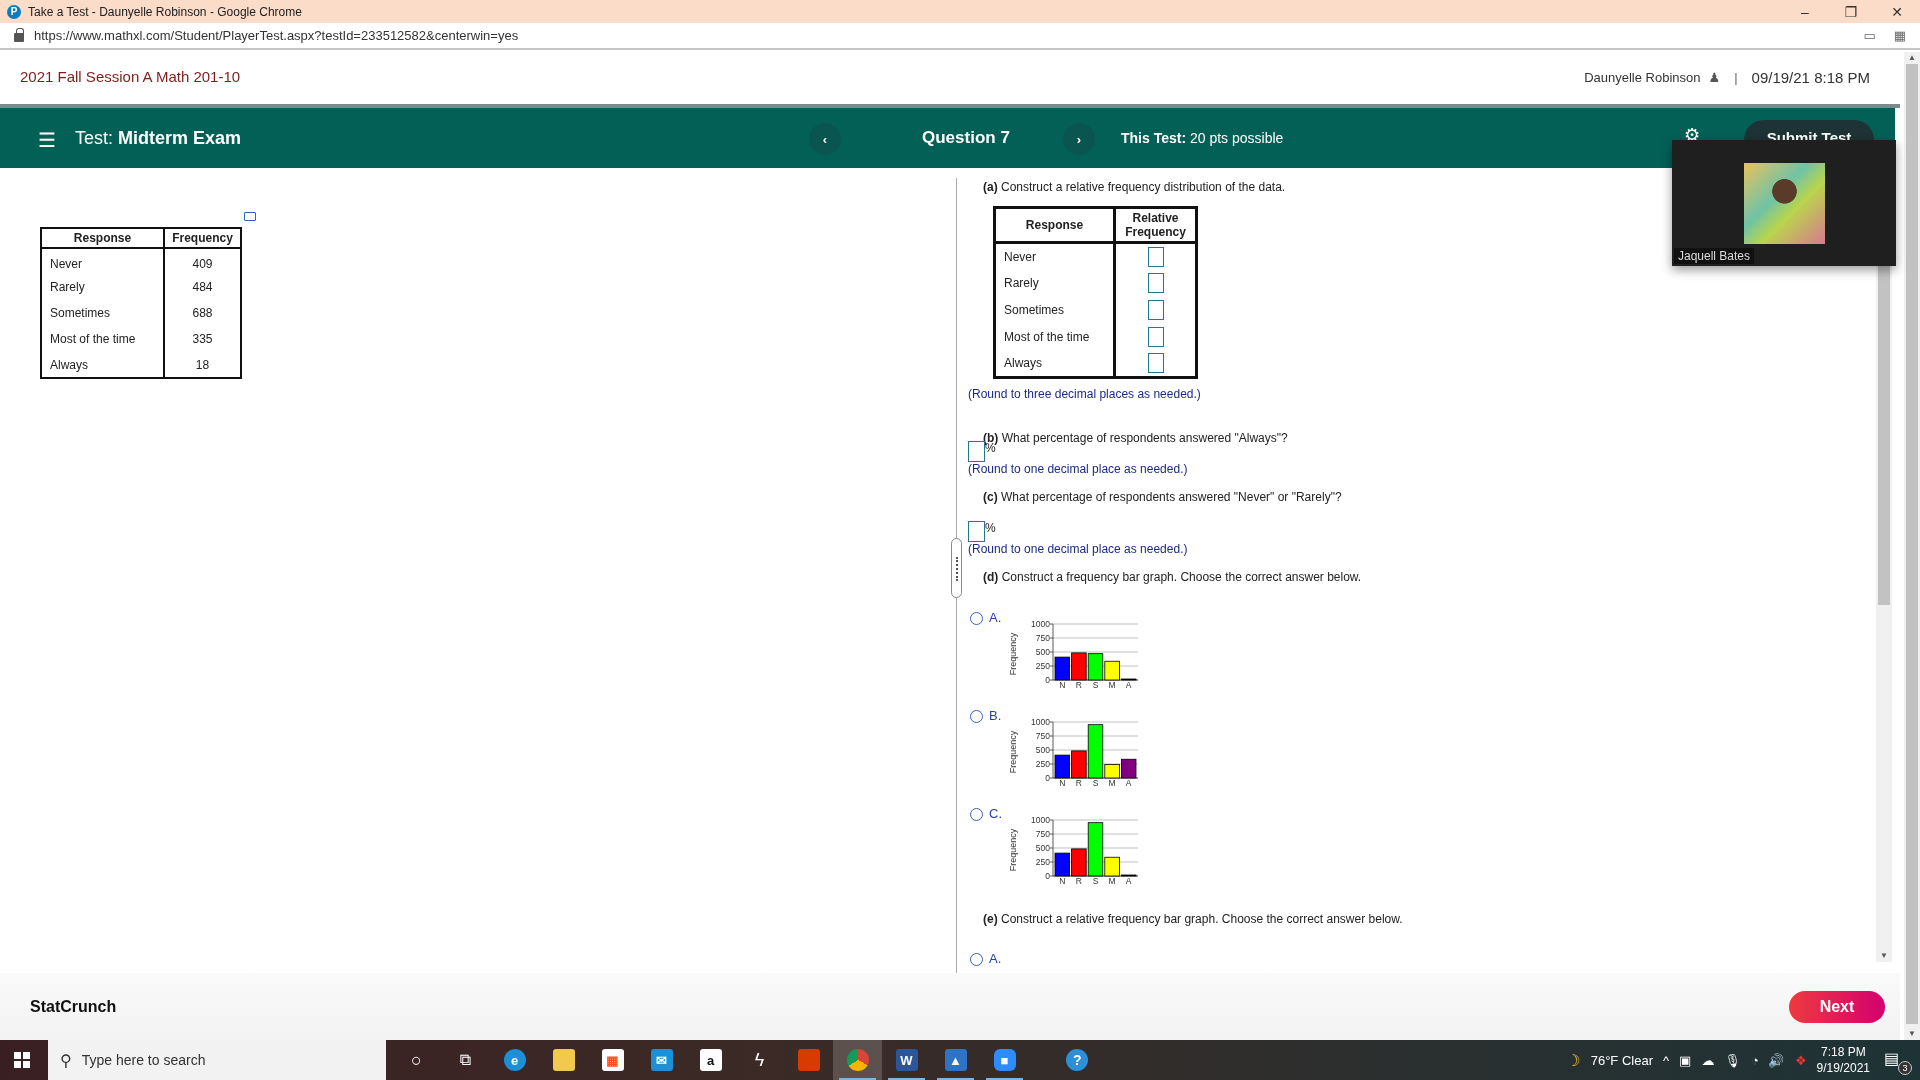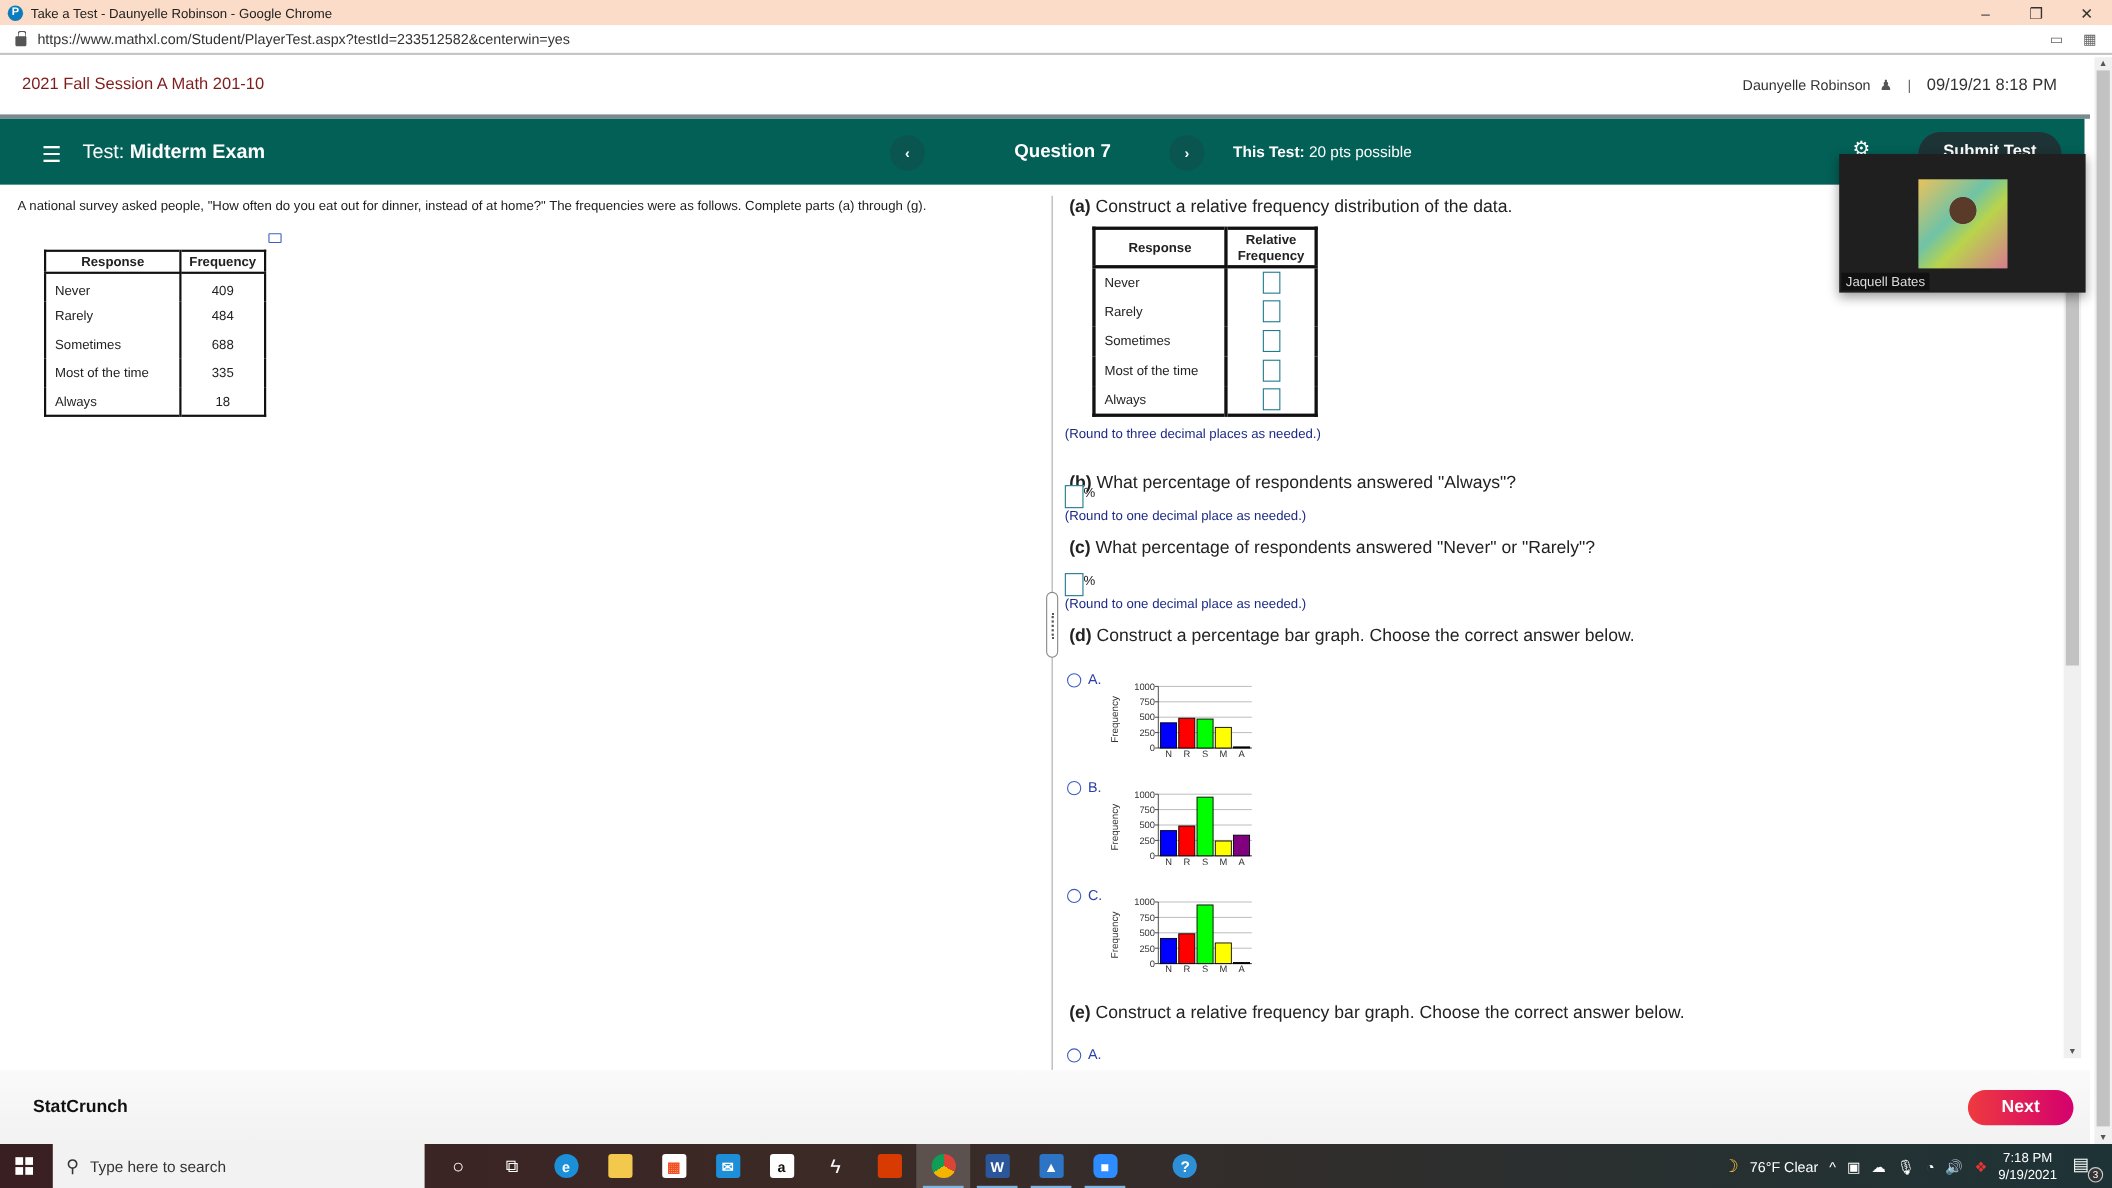--- a/index.html
+++ b/index.html
@@ -35,21 +35,21 @@
 .datatable th { font-weight: bold; border-bottom: 2px solid #111; padding: 2px 6px; height: 20px; }
 .datatable th.c1, .datatable td.c1 { width: 123px; border-right: 2px solid #111; text-align: left; }
 .datatable th.c1 { text-align: center; }
 .datatable th.c2, .datatable td.c2 { width: 77px; text-align: center; }
 .datatable td { padding: 0 8px; height: 26px; }
 .datatable tr.first td { padding-top: 4px; }
 .divider { position: absolute; left: 956px; top: 10px; width: 1px; height: 795px; background: #aaa; }
 .divhandle { position: absolute; left: 951px; top: 370px; width: 11px; height: 60px; border: 1px solid #888; border-radius: 6px; background: #fff; }
 .divhandle span { position: absolute; left: 4px; top: 18px; width: 2px; height: 24px; border-left: 2px dotted #555; }
 .rightpane { position: absolute; left: 968px; top: 0; width: 900px; height: 100%; }
-.q { position: absolute; left: 4px; font-size: 16px; }
+.q { position: absolute; left: 15px; font-size: 12px; }
 .q b { font-weight: bold; }
 .hint { position: absolute; left: 0; font-size: 12px; color: #1d2a85; }
 .reltable { position: absolute; left: 25px; top: 38px; border-collapse: collapse; border: 3px solid #111; font-size: 12px; }
 .reltable th { border-bottom: 3px solid #111; font-weight: bold; padding: 2px 6px; height: 34px; }
 .reltable th.c1, .reltable td.c1 { width: 120px; border-right: 3px solid #111; }
 .reltable th.c2, .reltable td.c2 { width: 82px; text-align: center; }
 .reltable td.c1 { padding: 0 8px; height: 27px; }
 .ansbox { display: inline-block; width: 16px; height: 20px; border: 1.5px solid #1f7a8c; background: #fff; vertical-align: middle; }
 .pctrow { position: absolute; left: 0; font-size: 12px; display: flex; align-items: flex-start; }
 .pctrow .ansbox { width: 17px; height: 21px; }
@@ -134,21 +134,20 @@
   <div class="pts">
     <b>This Test:</b>
     <span>20 pts possible</span>
   </div>
   <span class="gear">⚙</span>
   <div class="submit">Submit Test</div>
 </div>
 
 <div class="content">
   <div class="leftpane">
-    <div class="intro">A national survey asked people, "How often do you eat out for dinner, instead of at home?" The frequencies were as follows. Complete parts (a) through (g).</div>
     <span class="popicon"></span>
     <table class="datatable">
       <tbody>
           <tr>
         <th class="c1">Response</th>
         <th class="c2">Frequency</th>
       </tr>
       <tr class="first">
         <td class="c1">Never</td>
         <td class="c2">409</td>
@@ -232,21 +231,21 @@
       <span>What percentage of respondents answered "Never" or "Rarely"?</span>
     </div>
     <div class="pctrow" style="top:353px;">
       <span class="ansbox"></span>
       <span>%</span>
     </div>
     <div class="hint" style="top:374px;">(Round to one decimal place as needed.)</div>
 
     <div class="q" style="top:402px;">
       <b>(d)</b>
-      <span>Construct a percentage bar graph. Choose the correct answer below.</span>
+      <span>Construct a frequency bar graph. Choose the correct answer below.</span>
     </div>
 
     <div class="option" style="top:442px;">
       <span class="radio"></span>
       <span class="optlabel">A.</span>
       <svg class="minichart" viewBox="0 0 140 78">
           <text x="8" y="36" font-size="9" fill="#333" text-anchor="middle" transform="rotate(-90 8 36)" font-family="Liberation Sans, sans-serif">Frequency</text>
           <line x1="45" x2="130" y1="62" y2="62" stroke="#999" stroke-width="0.6"></line>
           <line x1="42" x2="45" y1="62" y2="62" stroke="#333" stroke-width="0.8"></line>
           <text x="42" y="65" font-size="8.5" fill="#333" text-anchor="end" font-family="Liberation Sans, sans-serif">0</text>

